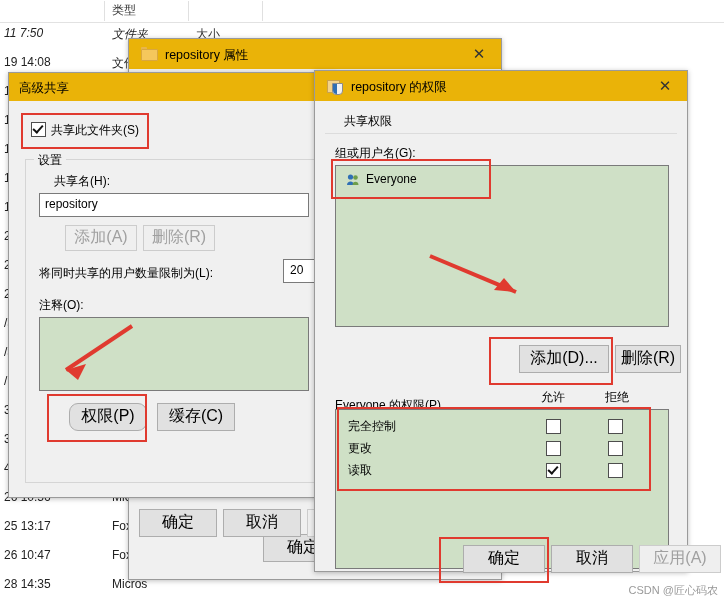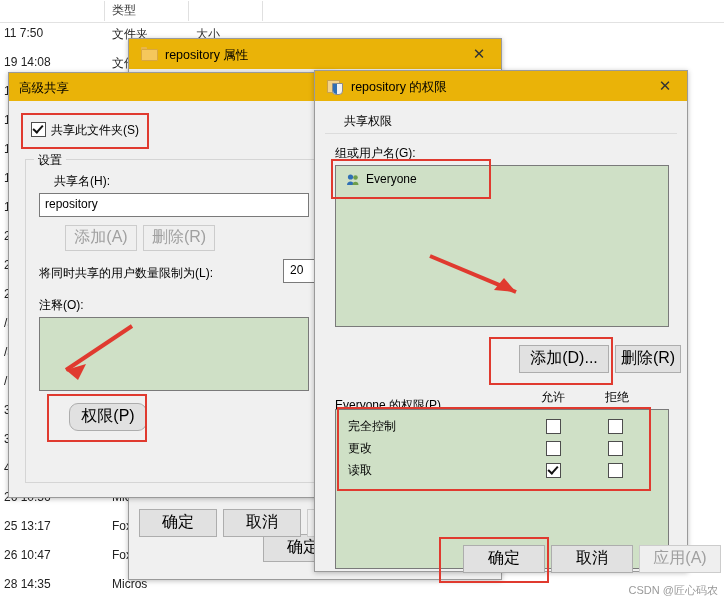--- a/index.html
+++ b/index.html
@@ -66,21 +66,21 @@
 
 <div class="abs" id="bg-explorer">
   <div class="bg-header">
     <div class="bg-col" style="left:112px;">类型</div>
     <div class="bg-col" style="left:196px;margin-top:24px;">大小</div>
     <div class="bg-colsep" style="left:104px;"></div>
     <div class="bg-colsep" style="left:188px;"></div>
     <div class="bg-colsep" style="left:262px;"></div>
   </div>
   <div id="bg-rows">
-      <div class="bg-row" style="top: 24px;">
+      <div class="bg-row" style="top: 24px; font-style: italic;">
         <div class="bg-cell-date">11  7:50</div>
         <div class="bg-cell-type">文件夹</div>
       </div>
       <div class="bg-row" style="top: 53px;">
         <div class="bg-cell-date">19 14:08</div>
         <div class="bg-cell-type">文件夹</div>
       </div>
       <div class="bg-row" style="top: 82px;">
         <div class="bg-cell-date">10 10:56</div>
         <div class="bg-cell-type">文件夹</div>
@@ -197,20 +197,21 @@
   <div class="spin" style="left:274px;top:186px;width:48px;height:22px;">
     <span>20</span>
   </div>
 
   <div class="label" style="left:30px;top:224px;">注释(O):</div>
   <div class="tbox green" style="left:30px;top:244px;width:268px;height:72px;">
     <span></span>
   </div>
 
   <div class="btn" style="left:48px;top:330px;width:76px;height:26px;line-height:24px;border-radius:9px;">权限(P)</div>
+  <div class="btn" style="left:136px;top:330px;width:76px;height:26px;line-height:24px;">缓存(C)</div>
   <div class="hl" style="left:38px;top:321px;width:96px;height:44px;"></div>
 
   <div class="btn" style="left:118px;top:436px;width:76px;height:26px;line-height:24px;">确定</div>
   <div class="btn" style="left:202px;top:436px;width:76px;height:26px;line-height:24px;">取消</div>
   <div class="btn disabled" style="left:286px;top:436px;width:52px;height:26px;line-height:24px;overflow:hidden;">应</div>
 </div>
 
 <div class="abs arrow" style="left:30px;top:320px;width:110px;height:70px;z-index:30;">
   <svg width="110" height="70" viewBox="0 0 110 70">
     <path d="M102,6 L36,50" stroke="#e03a2f" stroke-width="4" fill="none"></path>

